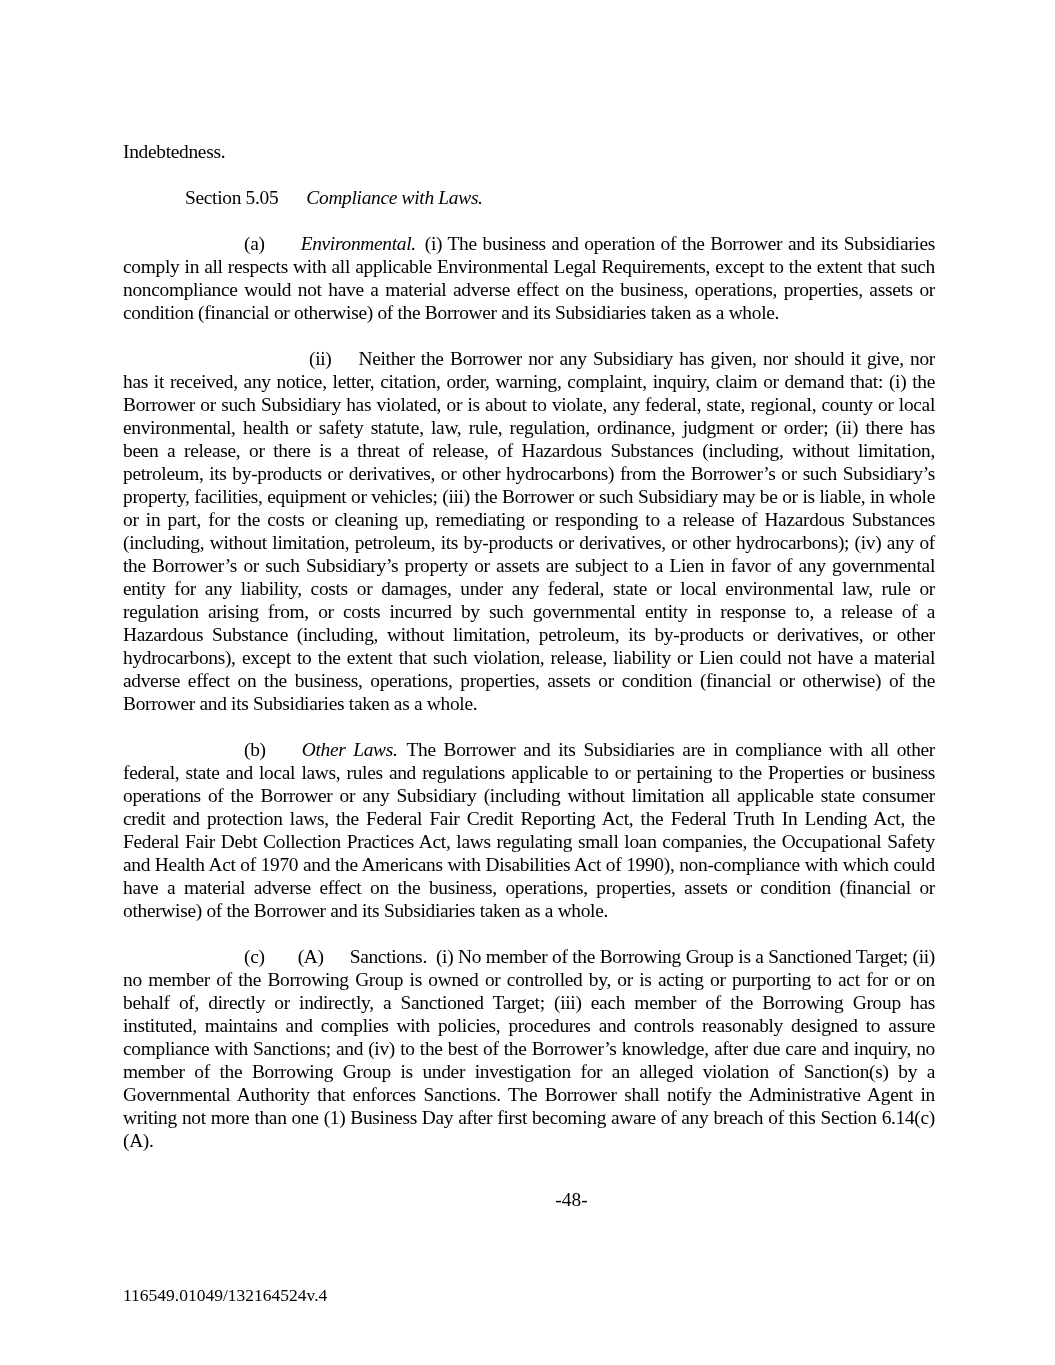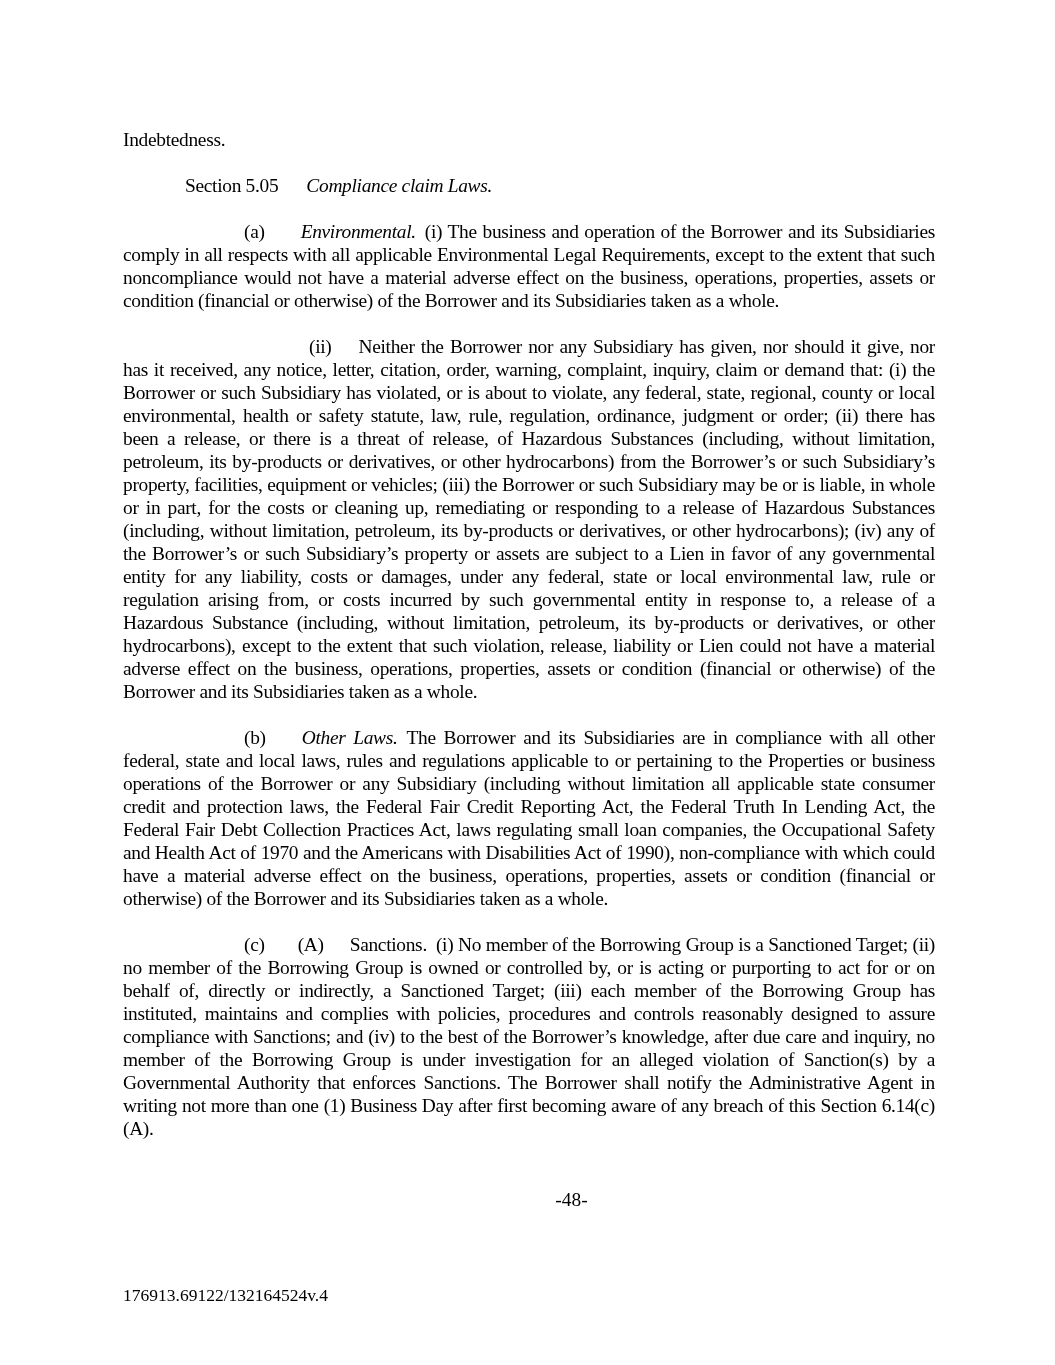--- a/index.html
+++ b/index.html
@@ -20,21 +20,21 @@
     overflow: hidden;
     box-sizing: border-box;
   }
   .content {
     position: absolute;
     top: 124px;
     left: 123px;
     width: 812px;
   }
   p.para {
-    margin: 4px 0 23px 0;
+    margin: 16px 0 23px 0;
     text-align: justify;
   }
   p.no-justify {
     text-align: left;
   }
   .indent-05 { text-indent: 62px; }
   .indent-10 { text-indent: 121px; }
   .indent-15 { text-indent: 186px; }
   .ital { font-style: italic; }
   .uline { }
@@ -63,27 +63,27 @@
   }
 </style>
 </head>
 <body>
 
 <div class="page">
   <div class="content">
 
     <p class="para no-justify"><span>Indebtedness.</span></p>
 
-    <p class="para no-justify indent-05"><span>Section 5.05</span><span class="tab tab-28"></span><span class="ital">Compliance claim Laws.</span></p>
+    <p class="para no-justify indent-05"><span>Section 5.05</span><span class="tab tab-28"></span><span class="ital">Compliance with Laws.</span></p>
 
     <p class="para indent-10"><span>(a)</span><span class="tab tab-36"></span><span class="ital">Environmental.</span><span class="gap-sent"></span><span>(i) The business and operation of the Borrower and its Subsidiaries comply in all respects with all applicable Environmental Legal Requirements, except to the extent that such noncompliance would not have a material adverse effect on the business, operations, properties, assets or condition (financial or otherwise) of the Borrower and its Subsidiaries taken as a whole.</span></p>
 
     <p class="para indent-15"><span>(ii)</span><span class="tab tab-27"></span><span>Neither the Borrower nor any Subsidiary has given, nor should it give, nor has it received, any notice, letter, citation, order, warning, complaint, inquiry, claim or demand that: (i) the Borrower or such Subsidiary has violated, or is about to violate, any federal, state, regional, county or local environmental, health or safety statute, law, rule, regulation, ordinance, judgment or order; (ii) there has been a release, or there is a threat of release, of Hazardous Substances (including, without limitation, petroleum, its by-products or derivatives, or other hydrocarbons) from the Borrower’s or such Subsidiary’s property, facilities, equipment or vehicles; (iii) the Borrower or such Subsidiary may be or is liable, in whole or in part, for the costs or cleaning up, remediating or responding to a release of Hazardous Substances (including, without limitation, petroleum, its by-products or derivatives, or other hydrocarbons); (iv) any of the Borrower’s or such Subsidiary’s property or assets are subject to a Lien in favor of any governmental entity for any liability, costs or damages, under any federal, state or local environmental law, rule or regulation arising from, or costs incurred by such governmental entity in response to, a release of a Hazardous Substance (including, without limitation, petroleum, its by-products or derivatives, or other hydrocarbons), except to the extent that such violation, release, liability or Lien could not have a material adverse effect on the business, operations, properties, assets or condition (financial or otherwise) of the Borrower and its Subsidiaries taken as a whole.</span></p>
 
     <p class="para indent-10"><span>(b)</span><span class="tab tab-36"></span><span class="ital">Other Laws.</span><span class="gap-sent"></span><span>The Borrower and its Subsidiaries are in compliance with all other federal, state and local laws, rules and regulations applicable to or pertaining to the Properties or business operations of the Borrower or any Subsidiary (including without limitation all applicable state consumer credit and protection laws, the Federal Fair Credit Reporting Act, the Federal Truth In Lending Act, the Federal Fair Debt Collection Practices Act, laws regulating small loan companies, the Occupational Safety and Health Act of 1970 and the Americans with Disabilities Act of 1990), non-compliance with which could have a material adverse effect on the business, operations, properties, assets or condition (financial or otherwise) of the Borrower and its Subsidiaries taken as a whole.</span></p>
 
     <p class="para indent-10"><span>(c)</span><span class="tab tab-33"></span><span>(A)</span><span class="tab tab-26"></span><span class="uline">Sanctions</span><span>.</span><span class="gap-sent"></span><span>(i) No member of the Borrowing Group is a Sanctioned Target; (ii) no member of the Borrowing Group is owned or controlled by, or is acting or purporting to act for or on behalf of, directly or indirectly, a Sanctioned Target; (iii) each member of the Borrowing Group has instituted, maintains and complies with policies, procedures and controls reasonably designed to assure compliance with Sanctions; and (iv) to the best of the Borrower’s knowledge, after due care and inquiry, no member of the Borrowing Group is under investigation for an alleged violation of Sanction(s) by a Governmental Authority that enforces Sanctions.  The Borrower shall notify the Administrative Agent in writing not more than one (1) Business Day after first becoming aware of any breach of this Section 6.14(c)(A).</span></p>
 
   </div>
 
   <div class="footer-page-number">-48-</div>
-  <div class="footer-doc-id">176913.69122/132164524v.4</div>
+  <div class="footer-doc-id">116549.01049/132164524v.4</div>
 </div>
 
 </body></html>

